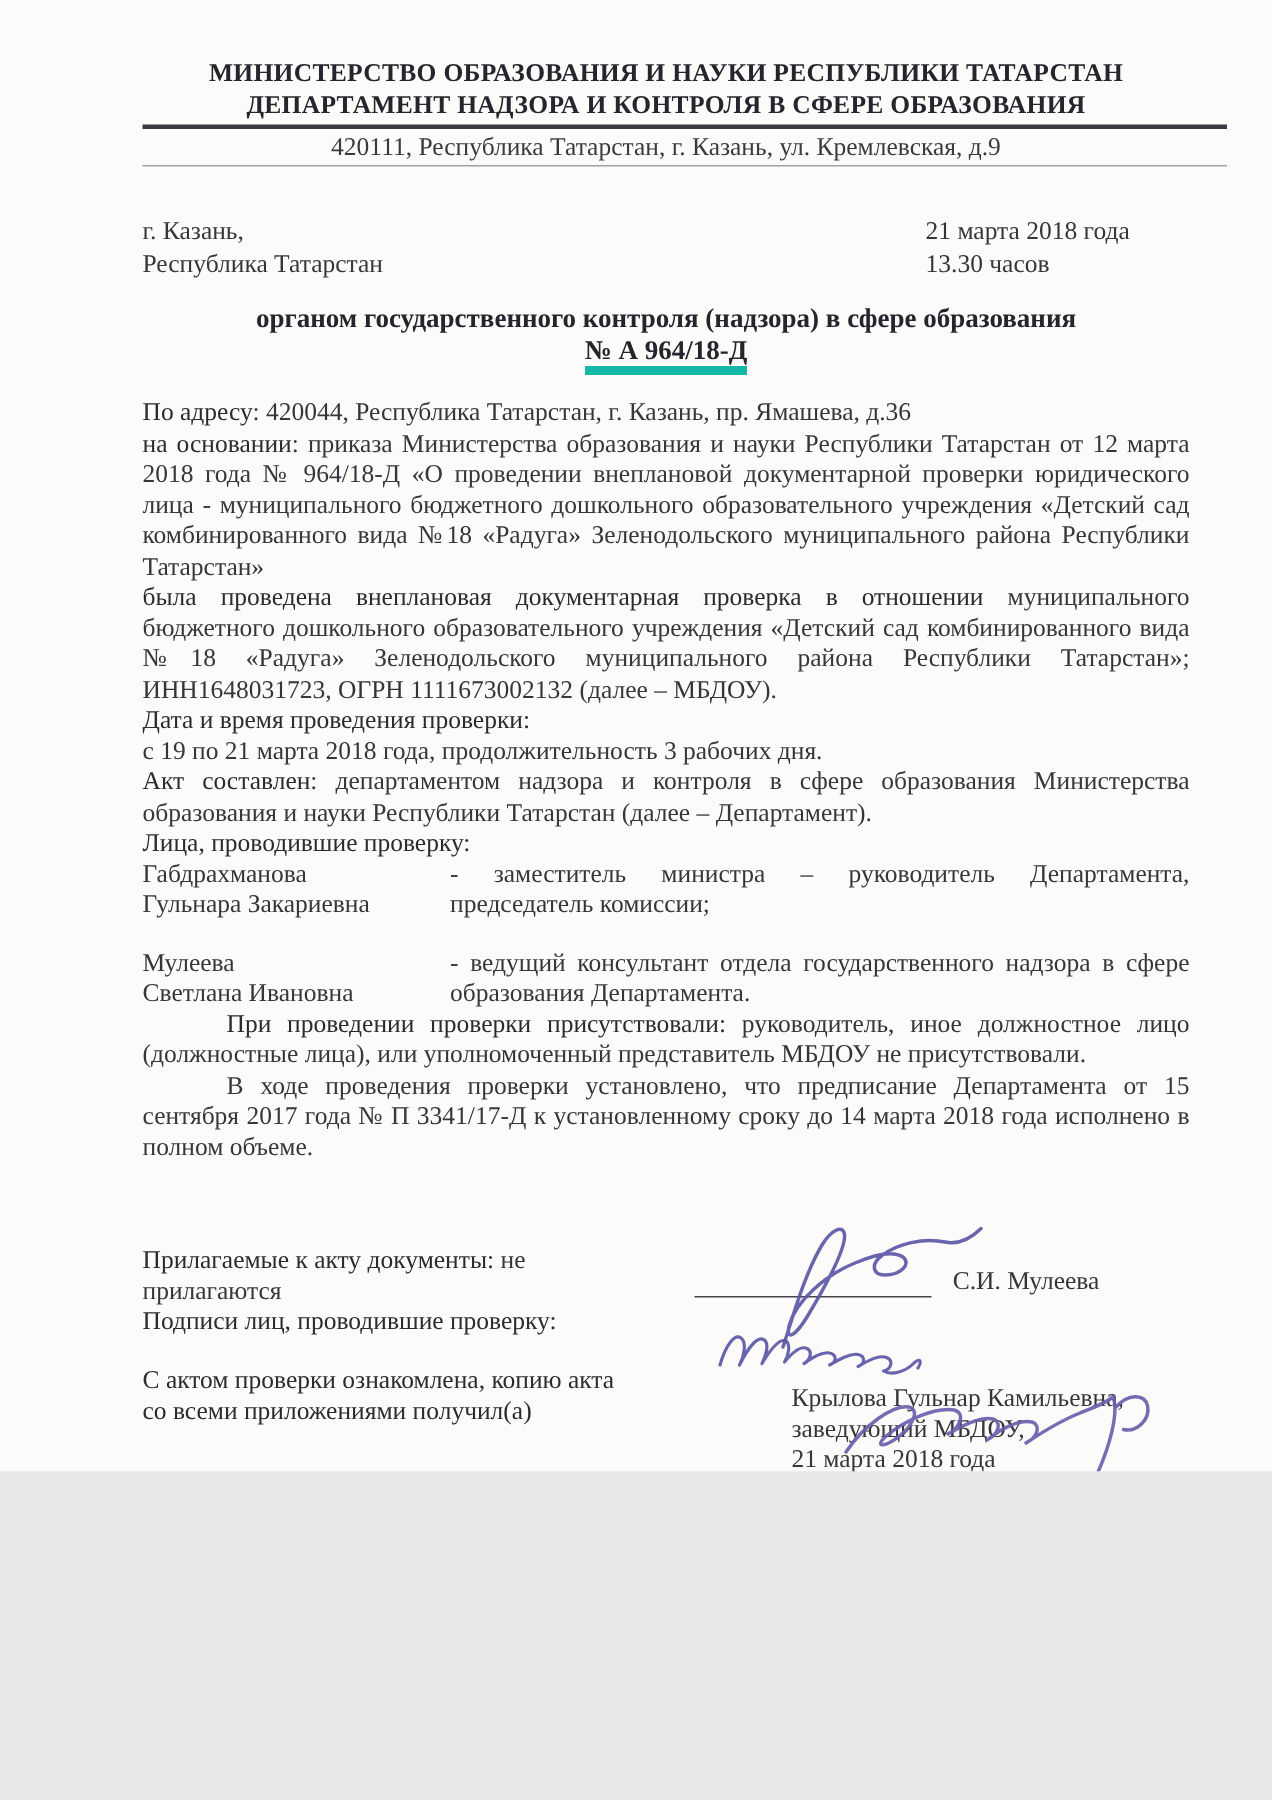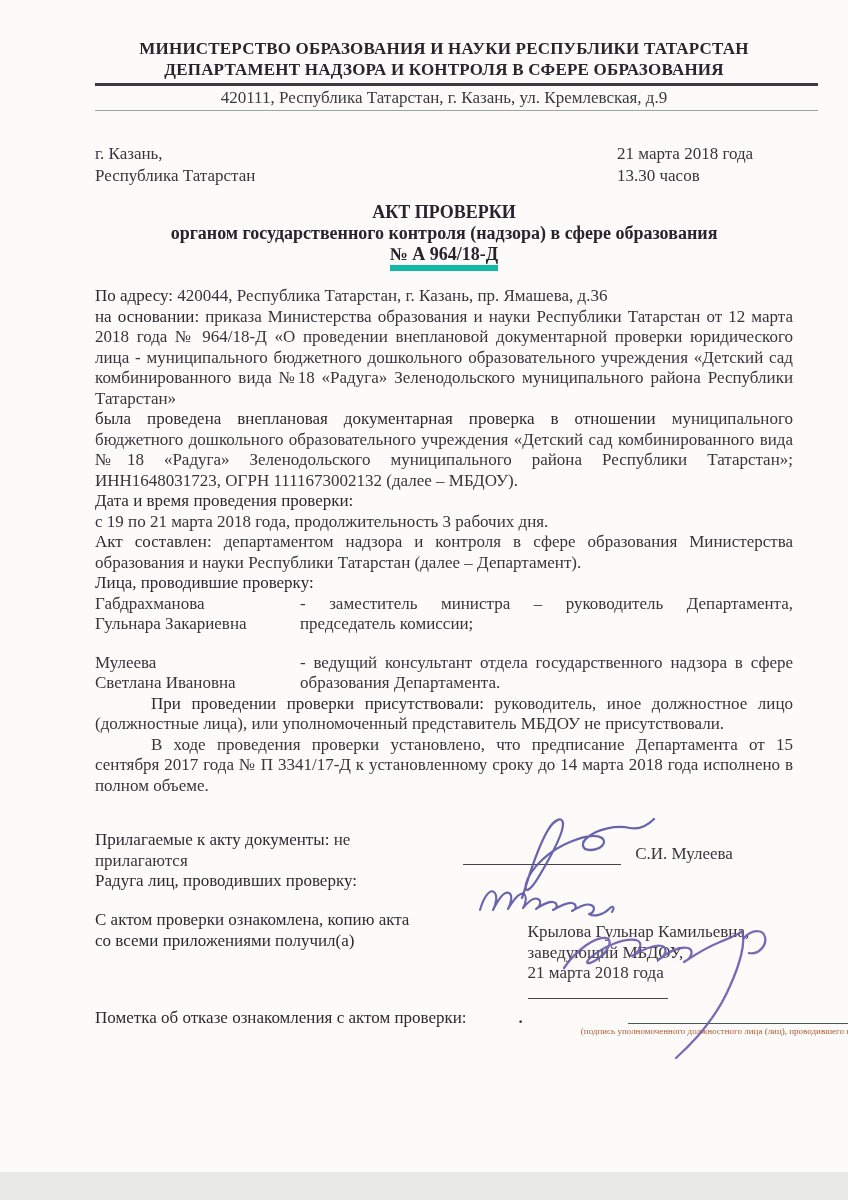--- a/index.html
+++ b/index.html
@@ -1,19 +1,19 @@
 <!DOCTYPE html>
 <html><head>
 <meta charset="utf-8">
 <style>
   * { margin:0; padding:0; box-sizing:border-box; }
   html,body { background:#e8e8e6; }
   .page {
     position:relative;
-    width:848px; height:1172px;
+    width:848px; height:981px;
     margin:0 auto;
     background:#fcfbf9;
     font-family:"Liberation Serif","DejaVu Serif",serif;
     color:#36353b;
     overflow:hidden;
   }
   .content { padding:38px 55px 0 95px; }
 
   
   .doc-header { text-align:center; }
@@ -94,21 +94,20 @@
         <div>г. Казань,</div>
         <div>Республика Татарстан</div>
       </div>
       <div class="meta-right">
         <div>21 марта 2018 года</div>
         <div>13.30 часов</div>
       </div>
     </div>
 
     <div class="title-block">
-      <div>АКТ ПРОВЕРКИ</div>
       <div>органом государственного контроля (надзора) в сфере образования</div>
       <div class="act-number"><span>№ А 964/18-Д</span></div>
     </div>
 
     <div class="body-text">
       <p><b>По адресу</b><span>: 420044, Республика Татарстан, г. Казань, пр. Ямашева, д.36</span></p>
       <p><b>на основании</b><span>: приказа Министерства образования и науки Республики Татарстан от 12 марта 2018 года № 964/18-Д «О проведении внеплановой документарной проверки юридического лица - муниципального бюджетного дошкольного образовательного учреждения «Детский сад комбинированного вида №18 «Радуга» Зеленодольского муниципального района Республики Татарстан»</span></p>
       <p><b>была проведена внеплановая документарная проверка в отношении</b><span> муниципального бюджетного дошкольного образовательного учреждения «Детский сад комбинированного вида №18 «Радуга» Зеленодольского муниципального района Республики Татарстан»; ИНН1648031723, ОГРН 1111673002132 (далее – МБДОУ).</span></p>
       <p><b>Дата и время проведения проверки:</b></p>
       <p>с 19 по 21 марта 2018 года, продолжительность 3 рабочих дня.</p>
@@ -133,21 +132,21 @@
 
       <p class="p-indent mt1"><b>При проведении проверки присутствовали:</b><span> руководитель, иное должностное лицо (должностные лица), или уполномоченный представитель МБДОУ не присутствовали.</span></p>
 
       <p class="p-indent mt2">В ходе проведения проверки установлено, что предписание Департамента от 15 сентября 2017 года № П 3341/17-Д к установленному сроку до 14 марта 2018 года исполнено в полном объеме.</p>
     </div>
   </div>
 
   <div class="sig-section">
     <div>
       <p><b>Прилагаемые к акту документы:</b><span> не прилагаются</span></p>
-      <p><b>Радуга лиц, проводивших проверку:</b></p>
+      <p><b>Подписи лиц, проводившие проверку:</b></p>
     </div>
     <div class="sig-rows">
       <div class="sig-row">
         <span class="sig-line"></span>
         <span class="sig-name">С.И. Мулеева</span>
       </div>
     </div>
   </div>
 
   <div class="acq-section">

